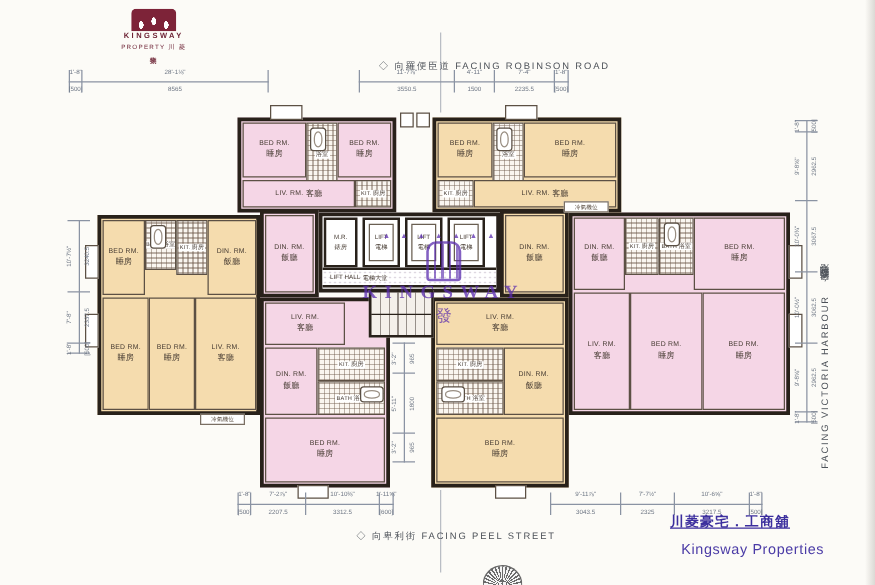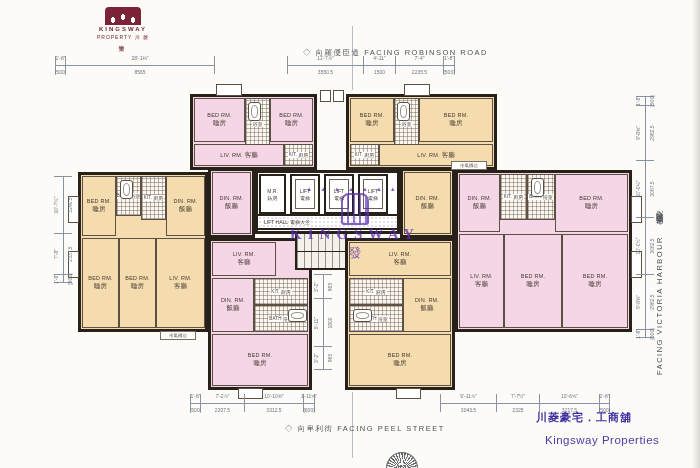--- a/index.html
+++ b/index.html
@@ -84,21 +84,21 @@
   .arc{font-size:6px;letter-spacing:8px;}
   .semblem{width:24px;height:28px;margin:1px auto;border:2px solid #5a2cae;border-radius:8px 8px 3px 3px;
            background:repeating-linear-gradient(90deg,transparent 0 4px,rgba(90,44,174,.85) 4px 6px);}
   .srow1{font-size:15px;letter-spacing:6px;font-weight:bold;}
   .srow2{font-size:9px;letter-spacing:2px;white-space:nowrap;}
   .scjk{font-size:10px;letter-spacing:4px;margin-left:4px;}
   .schar{font-size:13px;margin-top:1px;}
 
   
   .tagline{position:absolute;left:536px;top:410px;font-size:11px;font-weight:bold;color:#3c2f9e;
-           letter-spacing:1px;white-space:nowrap;z-index:6;}
+           letter-spacing:1px;white-space:nowrap;z-index:6;text-decoration:underline;}
   .company{position:absolute;left:545px;top:434px;font-size:11.5px;color:#4a3ba6;letter-spacing:.5px;
            white-space:nowrap;z-index:6;}
   .fan{position:absolute;left:386px;top:452px;width:30px;height:16px;border:1px solid #666;border-bottom:none;
        border-radius:30px 30px 0 0;z-index:6;
        background:repeating-conic-gradient(from -90deg at 50% 100%,#6b6b6b 0 5deg,#f5f5f5 5deg 11deg);}
   .scan-edge{position:absolute;right:0;top:0;width:8px;height:100%;z-index:20;
              background:linear-gradient(90deg,rgba(0,0,0,0),rgba(120,115,108,.25));}
   .aclabel{position:absolute;z-index:5;background:#fff;border:1px solid #7a6f63;font-size:4.5px;
            display:flex;align-items:center;justify-content:center;white-space:nowrap;box-sizing:border-box;color:#5c5044;}
 </style>

